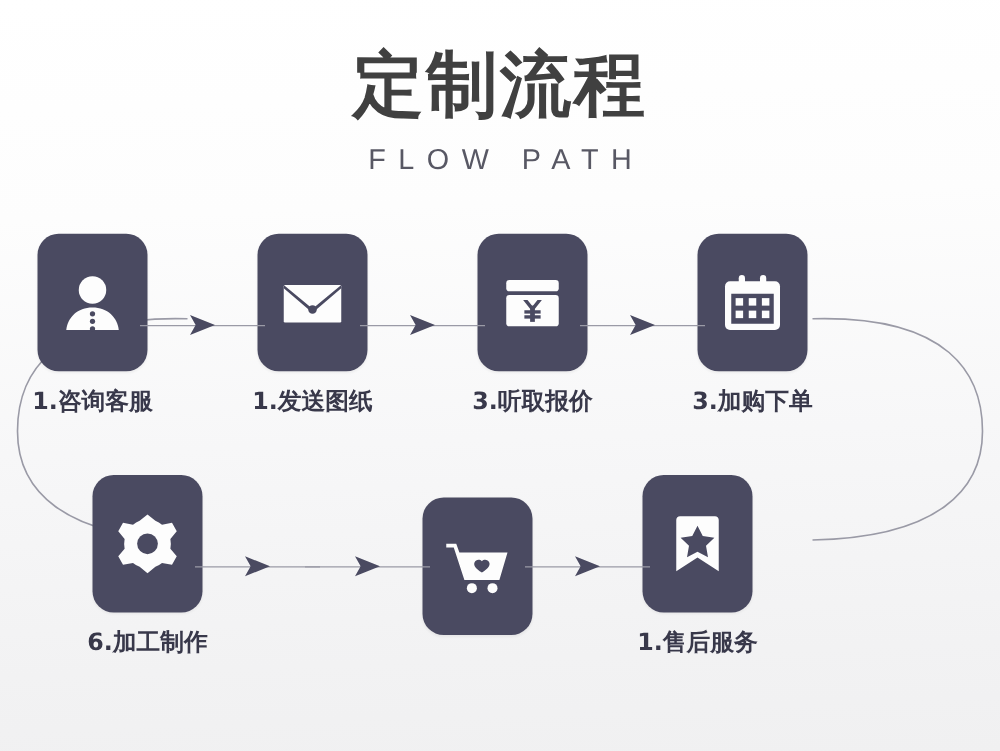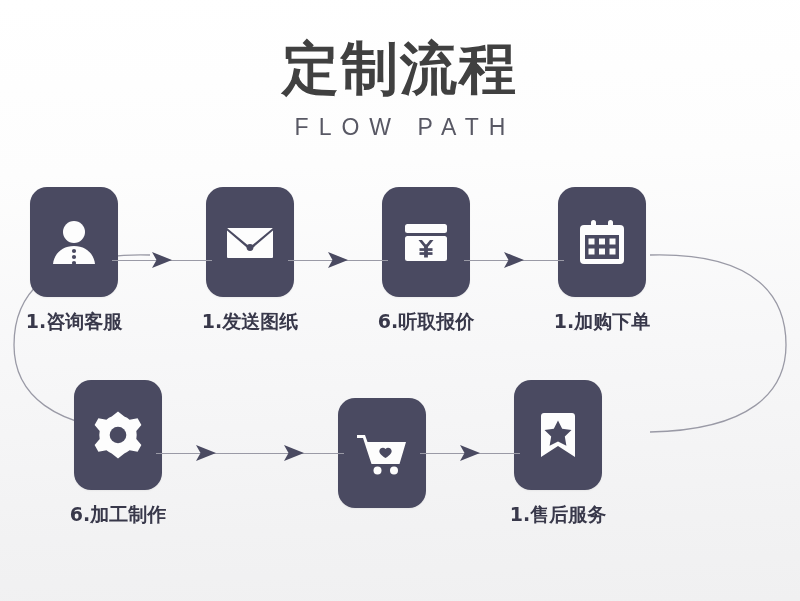--- a/index.html
+++ b/index.html
@@ -195,21 +195,21 @@
             <rect x="7" y="22" width="42" height="25" rx="2.5" fill="#fdfdfd"></rect>
             <g fill="#4a4a61">
               <rect x="26.1" y="30.5" width="3.8" height="13"></rect>
               <rect x="21.5" y="34.2" width="13" height="2.7"></rect>
               <rect x="21.5" y="38.2" width="13" height="2.7"></rect>
               <path d="M 20.5 26 L 24 26 L 28 31 L 32 26 L 35.5 26 L 29.5 33.6 L 26.5 33.6 Z"></path>
             </g>
           </svg>
         </span>
       </div>
-      <div class="step-label">6.听取报价</div>
+      <div class="step-label">3.听取报价</div>
     </div>
 
     <div class="arrow">
       <div class="line"></div>
       <svg width="26" height="22" viewBox="0 0 26 22">
         <path d="M 3 3 L 23 11 L 3 19 L 7.5 11 Z" fill="#4a4a61"></path>
       </svg>
     </div>
 
     <div class="step">
@@ -224,21 +224,21 @@
               <rect x="14.5" y="24.5" width="6" height="6"></rect>
               <rect x="25" y="24.5" width="6" height="6"></rect>
               <rect x="35.5" y="24.5" width="6" height="6"></rect>
               <rect x="14.5" y="34.5" width="6" height="6"></rect>
               <rect x="25" y="34.5" width="6" height="6"></rect>
               <rect x="35.5" y="34.5" width="6" height="6"></rect>
             </g>
           </svg>
         </span>
       </div>
-      <div class="step-label">1.加购下单</div>
+      <div class="step-label">3.加购下单</div>
     </div>
 
   </div>
 
   <div class="row row-2">
 
     <div class="step">
       <div class="icon-box">
         <span>
           <svg width="56" height="56" viewBox="0 0 56 56">

